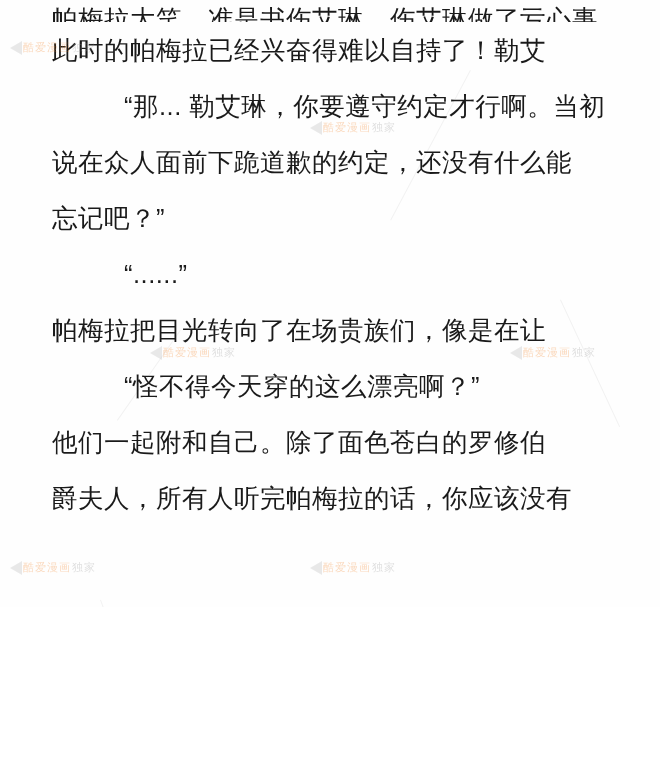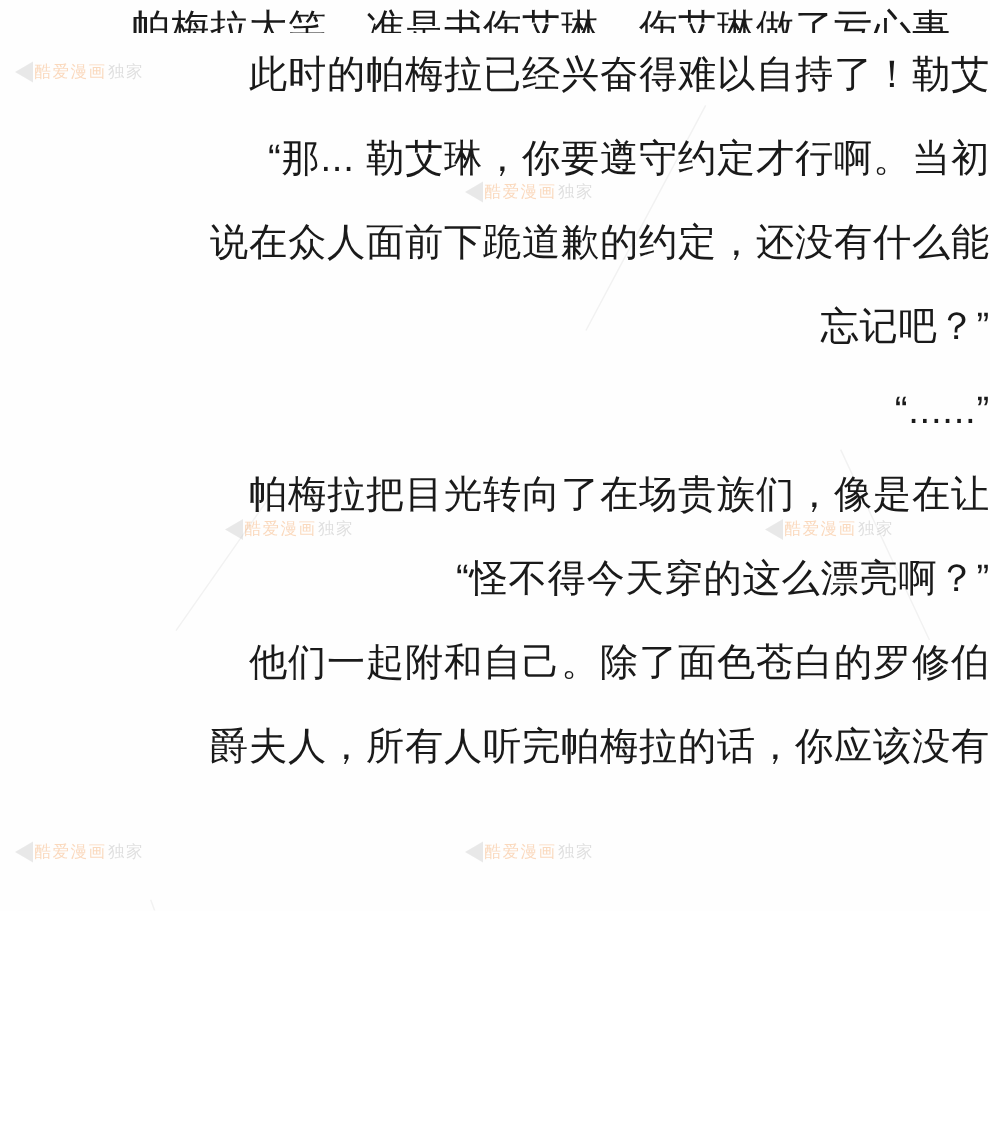--- a/index.html
+++ b/index.html
@@ -14,21 +14,20 @@
     overflow: hidden;
     position: relative;
   }
 
   #page {
     position: relative;
     width: 660px;
     height: 607px;
     background: #fefefe;
     overflow: hidden;
-    text-align: right;
   }
 
   
   .crease {
     position: absolute;
     background: rgba(0,0,0,0.05);
     transform-origin: top left;
     pointer-events: none;
   }
 
@@ -80,20 +79,21 @@
     height: 56px;
     overflow: hidden;
   }
   .line.clip-top {
     height: 22px;
     line-height: 38px;
     overflow: hidden;
   }
   .line.indent {
     padding-left: 78px;
+    margin-left: 46px;
   }
 </style>
 </head>
 <body>
 
 <div id="page">
 
   <div class="crease" style="left:470px; top:70px; width:1px; height:170px; transform: rotate(28deg);"></div>
   <div class="crease" style="left:560px; top:300px; width:1px; height:140px; transform: rotate(-25deg);"></div>
   <div class="crease" style="left:180px; top:330px; width:1px; height:110px; transform: rotate(35deg);"></div>

